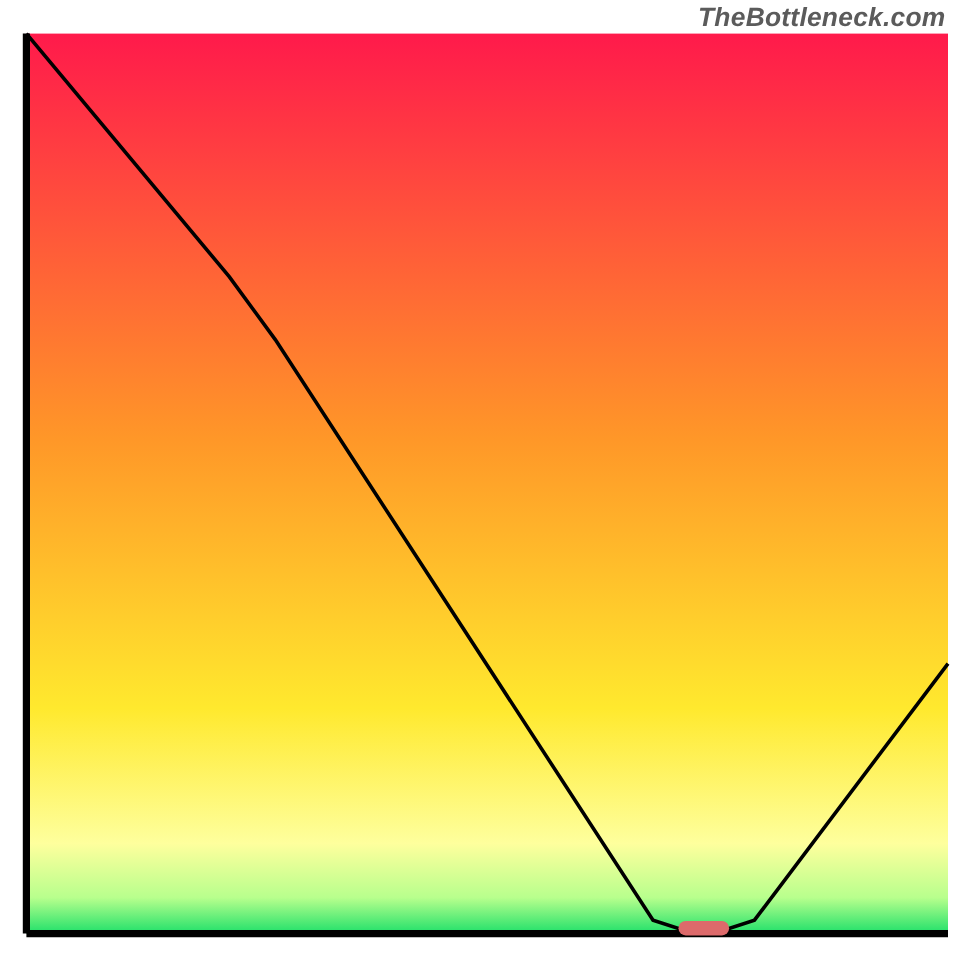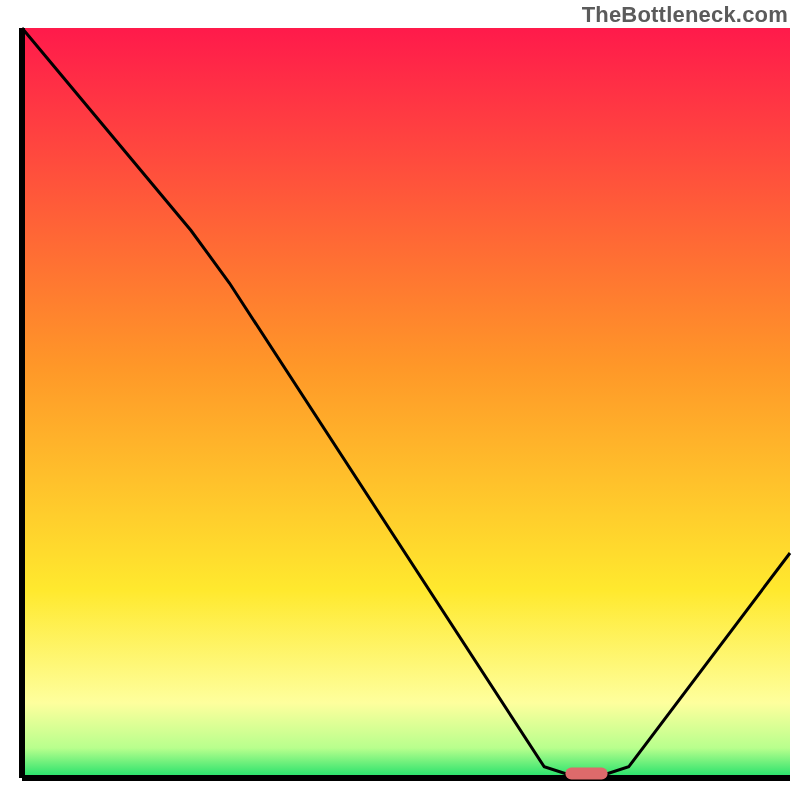--- a/index.html
+++ b/index.html
@@ -7,20 +7,21 @@
     padding: 0;
     width: 800px;
     height: 800px;
     background: #ffffff;
     font-family: Arial, Helvetica, sans-serif;
   }
   .container {
     position: relative;
     width: 800px;
     height: 720px;
+    font-style: italic;
   }
   .watermark {
     position: absolute;
     top: 2px;
     right: 12px;
     font-size: 22px;
     font-weight: bold;
     color: #5b5b5b;
     letter-spacing: 0.2px;
     z-index: 10;

